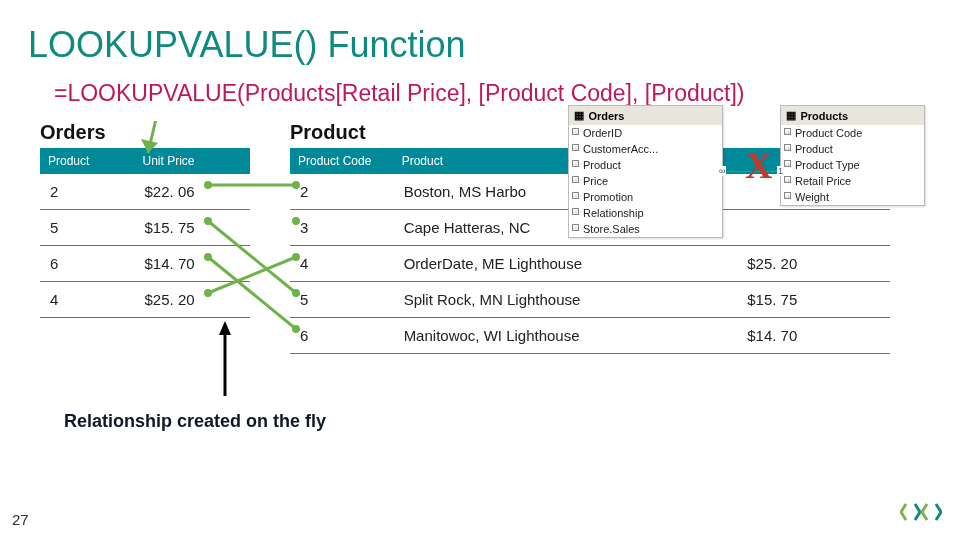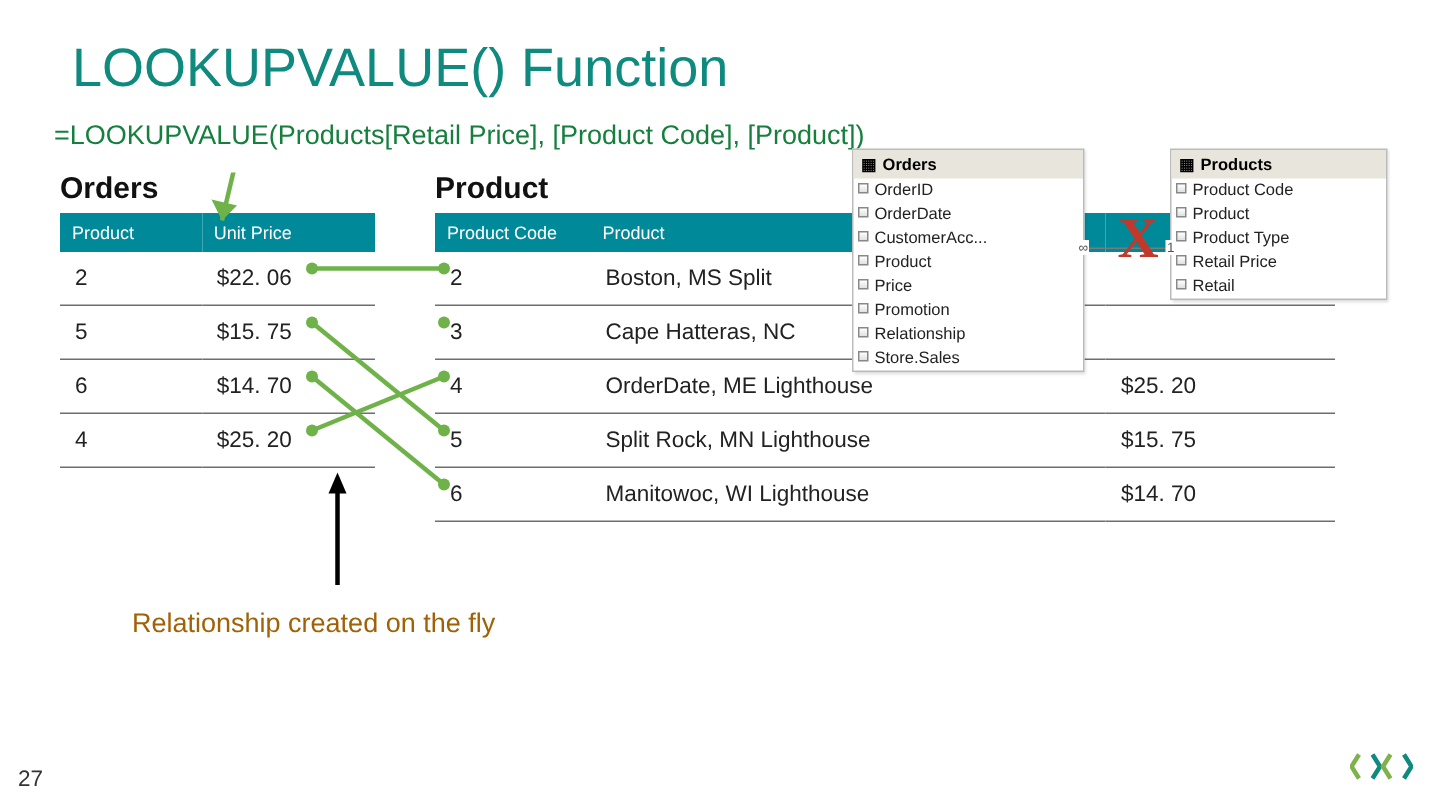--- a/index.html
+++ b/index.html
@@ -1,26 +1,26 @@
 <!DOCTYPE html>
 <html><head>
 <meta charset="utf-8">
 <style>
 *{box-sizing:border-box;margin:0;padding:0}
 body{width:960px;height:540px;font-family:"Segoe UI",Arial,sans-serif;background:#fff;position:relative;overflow:hidden}
-.title{color:#0f8a7e;font-size:36px;font-weight:400;padding:24px 0 8px 48px}
-.formula{color:#15803d;font-size:18px;padding:6px 0 14px 36px}
+.title{color:#0f8a7e;font-size:36px;font-weight:400;padding:24px 0 8px 28px}
+.formula{color:#be185d;font-size:23px;padding:6px 0 14px 54px}
 .content{position:relative;padding:0 0 0 40px;height:340px}
 .tbl-title{font-size:20px;font-weight:600;color:#111;margin-bottom:4px}
 .orders{position:absolute;left:40px;top:0;width:210px}
 .product{position:absolute;left:290px;top:0;width:600px}
 table{border-collapse:collapse;width:100%;font-size:15px}
 th{background:#008999;color:#fff;text-align:left;font-weight:400;padding:6px 8px;font-size:12px}
 td{padding:9px 10px;border-bottom:1px solid #6e6e6e;color:#222}
-.fly{position:absolute;left:88px;top:290px;font-size:18px;font-weight:400;color:#a16207}
+.fly{position:absolute;left:64px;top:290px;font-size:18px;font-weight:700;color:#0f172a}
 .pagenum{position:absolute;left:12px;bottom:12px;font-size:15px;color:#333}
 .fieldpanel{position:absolute;left:568px;top:-16px;width:155px;background:#fff;border:1px solid #bbb;font-size:11px;box-shadow:1px 1px 2px rgba(0,0,0,.15)}
 .fp-head{background:#e8e6dc;padding:3px 5px;font-weight:600;font-size:11px;display:flex;align-items:center;gap:4px}
 .fp-item{padding:2px 5px 2px 14px;color:#222;position:relative}
 .sq{position:absolute;left:3px;top:3px;width:7px;height:7px;border:1px solid #888;background:linear-gradient(#fff,#e0e0e0)}
 .fp2{position:absolute;left:780px;top:-16px;width:145px;background:#fff;border:1px solid #bbb;font-size:11px;box-shadow:1px 1px 2px rgba(0,0,0,.15)}
 .bigX{position:absolute;left:745px;top:22px;font-size:38px;font-weight:700;color:#c0392b;font-family:Verdana}
 .link{position:absolute;left:722px;top:50px;width:60px;height:0;border-top:1px solid #7a7a7a}
 .linklbl{position:absolute;font-size:9px;color:#555;background:#fff;padding:0 1px;top:-6px}
 .greenline{position:absolute;stroke:#6fb24a;stroke-width:3}
@@ -70,21 +70,21 @@
     <div class="tbl-title">Product</div>
     <table>
       <tbody>
           <tr>
         <th style="width:95px">Product Code</th>
         <th style="width:315px">Product</th>
         <th style="width:140px"></th>
       </tr>
       <tr>
             <td>2</td>
-            <td>Boston, MS Split</td>
+            <td>Boston, MS Harbo</td>
             <td></td>
           </tr>
       <tr>
             <td>3</td>
             <td>Cape Hatteras, NC</td>
             <td></td>
           </tr>
       <tr>
             <td>4</td>
             <td>OrderDate, ME Lighthouse</td>
@@ -103,39 +103,38 @@
     </tbody>
       </table>
   </div>
 
   <div class="fieldpanel">
     <div class="fp-head">
         <span>▦</span>
         <span>Orders</span>
       </div>
     <div class="fp-item"><span class="sq"></span><span>OrderID</span></div>
-    <div class="fp-item"><span class="sq"></span><span>OrderDate</span></div>
     <div class="fp-item"><span class="sq"></span><span>CustomerAcc...</span></div>
     <div class="fp-item"><span class="sq"></span><span>Product</span></div>
     <div class="fp-item"><span class="sq"></span><span>Price</span></div>
     <div class="fp-item"><span class="sq"></span><span>Promotion</span></div>
     <div class="fp-item"><span class="sq"></span><span>Relationship</span></div>
     <div class="fp-item"><span class="sq"></span><span>Store.Sales</span></div>
   </div>
 
   <div class="fp2">
     <div class="fp-head">
         <span>▦</span>
         <span>Products</span>
       </div>
     <div class="fp-item"><span class="sq"></span><span>Product Code</span></div>
     <div class="fp-item"><span class="sq"></span><span>Product</span></div>
     <div class="fp-item"><span class="sq"></span><span>Product Type</span></div>
     <div class="fp-item"><span class="sq"></span><span>Retail Price</span></div>
-    <div class="fp-item"><span class="sq"></span><span>Retail</span></div>
+    <div class="fp-item"><span class="sq"></span><span>Weight</span></div>
   </div>
 
   <div class="link">
     <span class="linklbl" style="left:-4px">∞</span>
     <span class="linklbl" style="right:-2px">1</span>
   </div>
 
   <div class="bigX">X</div>
 
   <svg style="position:absolute;left:0;top:0;width:900px;height:300px;pointer-events:none">

